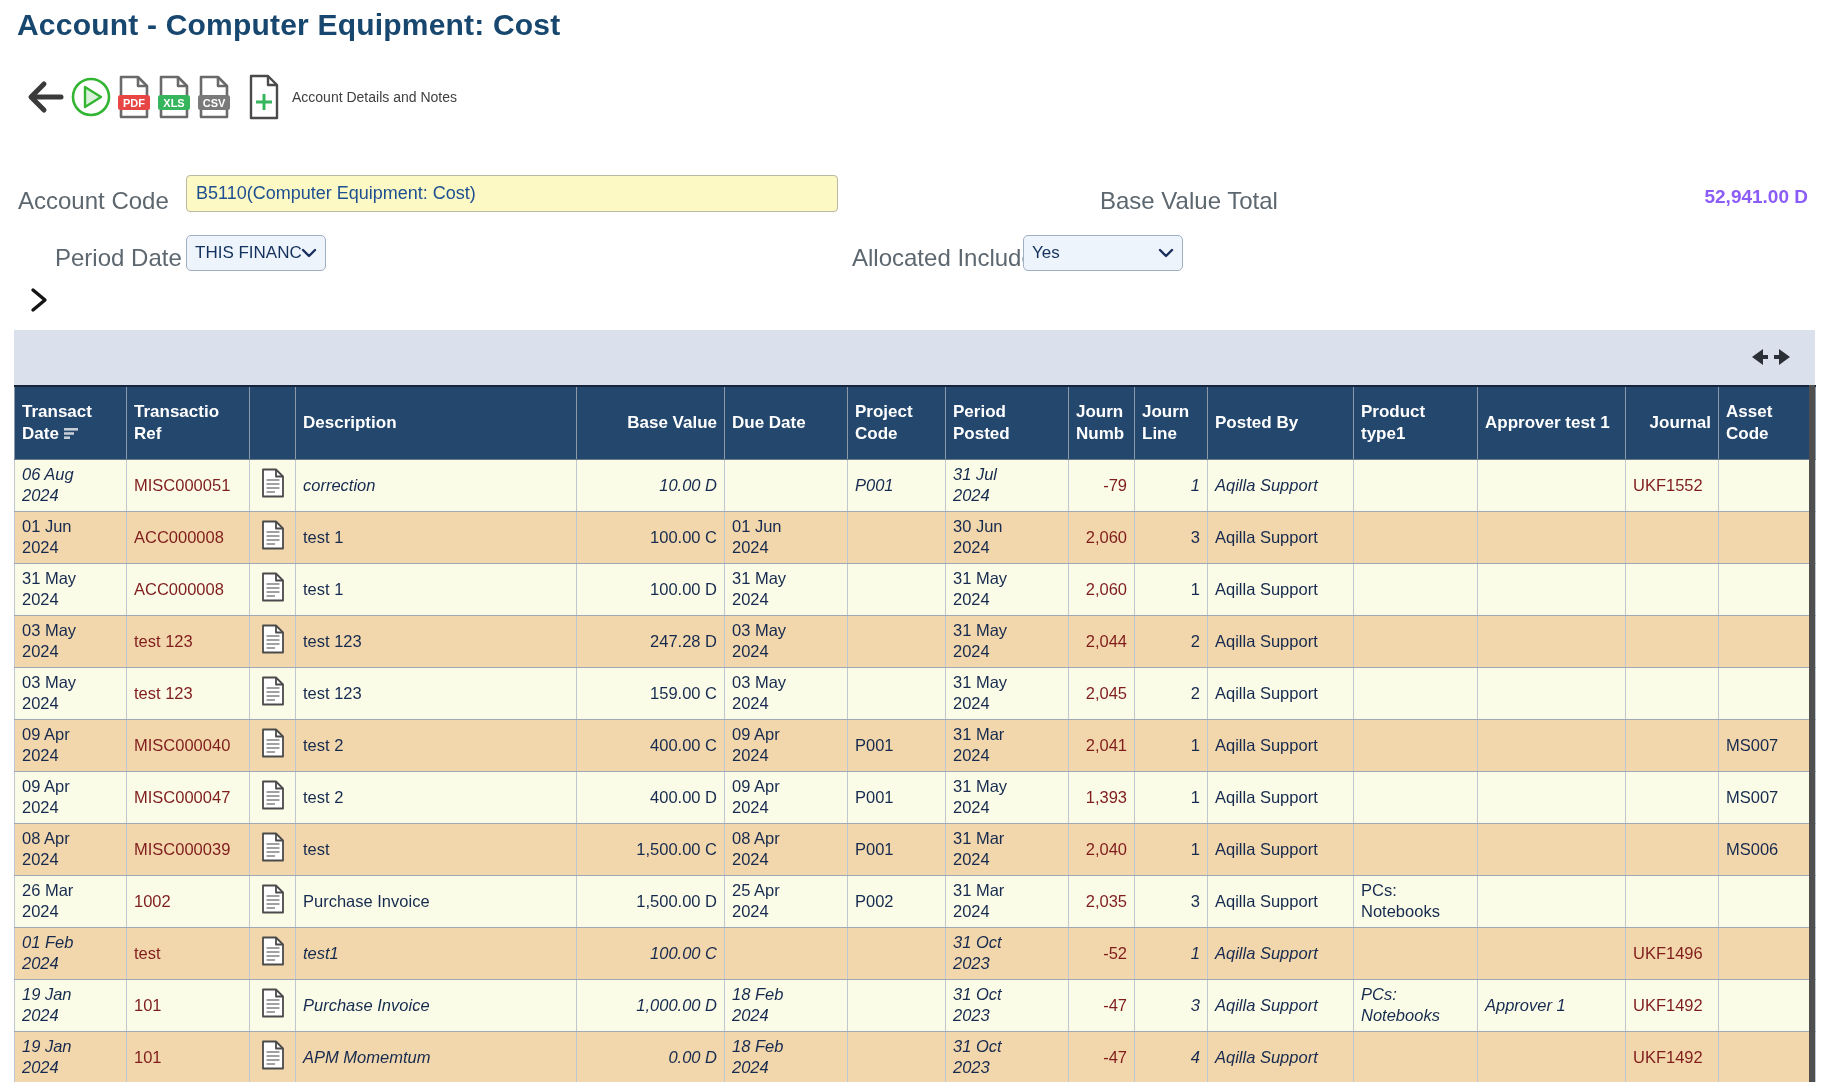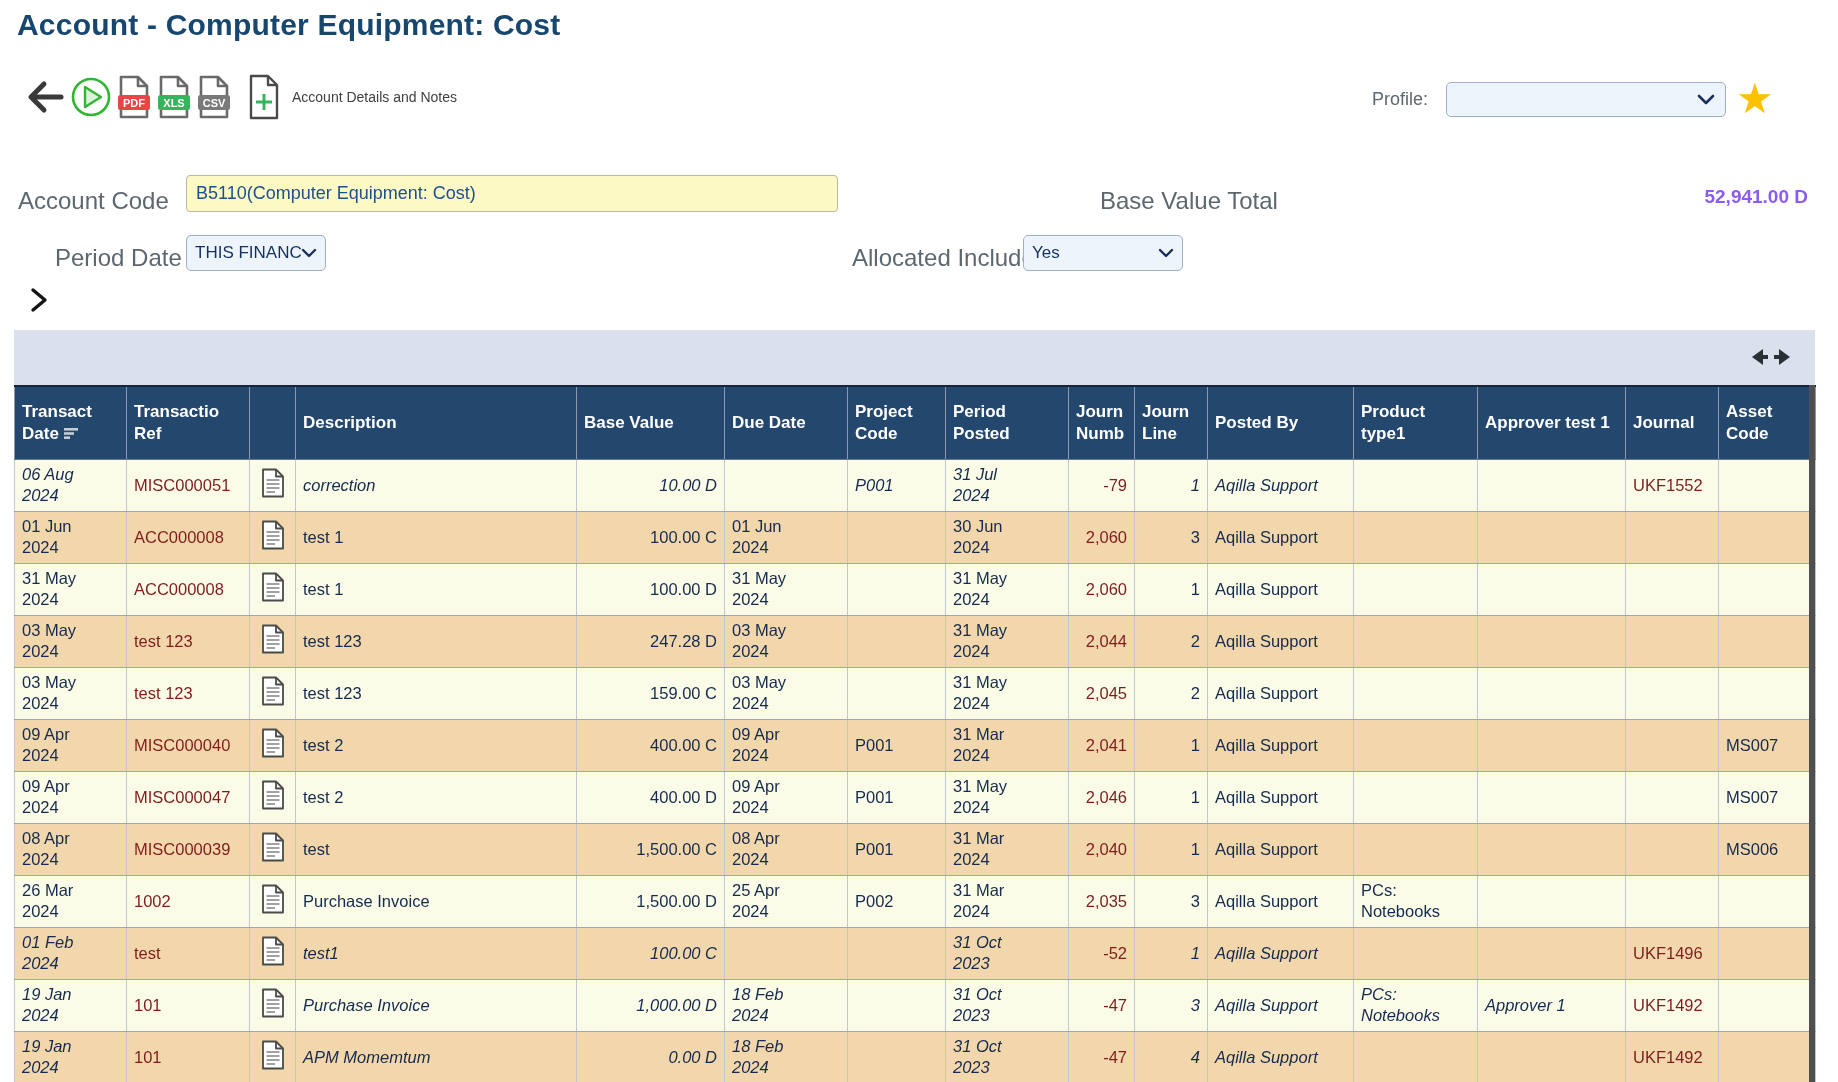--- a/index.html
+++ b/index.html
@@ -39,21 +39,21 @@
 
   
   .table-wrap { position:absolute; left:14px; top:330px; width:1801px; height:752px; }
   .band { height:55px; background:#dbe1ec; position:relative; }
   .band .resize-icon { position:absolute; right:24px; top:13px; cursor:pointer; }
   table { border-collapse:collapse; table-layout:fixed; width:1801px; }
   thead th { background:#24476d; color:#ffffff; font-size:17px; font-weight:bold;
     text-align:left; vertical-align:middle; padding:6px 7px; height:73px;
     border:1px solid #8d99a8; border-top:2px solid #15263c; border-bottom:1px solid #6b7988;
     overflow:hidden; cursor:pointer; }
-  thead th.al-r { text-align:left; }
+  thead th.al-r { text-align:right; }
   thead th .hwrap { overflow:hidden; line-height:1.3; white-space:normal; }
   tbody td { height:52px; font-size:16.5px; color:#152a4e; vertical-align:middle;
     padding:3px 7px; border-left:1px solid #c0c7d0; border-right:1px solid #c0c7d0;
     border-top:1px solid #9fa8b4; border-bottom:1px solid #9fa8b4; overflow:hidden; }
   tr.row-ivory td { background:#fbfce8; }
   tr.row-tan td { background:#f3d7ac; }
   td.al-r { text-align:right; }
   td.al-c { text-align:center; }
   .narrow { max-width:80px; line-height:1.25; }
   tr.row-italic .txt { font-style:italic; }
@@ -112,30 +112,20 @@
       <svg width="36" height="48" viewBox="0 0 36 48">
         <path d="M5 3 h17 l9 9 v33 h-26 z" fill="#ffffff" stroke="#4a4a4a" stroke-width="2.4" stroke-linejoin="round"></path>
         <path d="M22 3 v9 h9" fill="none" stroke="#4a4a4a" stroke-width="2.4" stroke-linejoin="round"></path>
         <line x1="18" y1="21" x2="18" y2="37" stroke="#35b55c" stroke-width="3"></line>
         <line x1="10" y1="29" x2="26" y2="29" stroke="#35b55c" stroke-width="3"></line>
       </svg>
     </span>
     <span class="details-label">Account Details and Notes</span>
   </div>
 
-  <div class="profile-group">
-    <span class="profile-label">Profile:</span>
-    <div class="profile-select">
-      <span class="sel-txt" style="flex:1;"></span>
-      <svg width="18" height="11" viewBox="0 0 18 11">
-        <polyline points="2,2 9,9 16,2" fill="none" stroke="#1b2f5e" stroke-width="2.6" stroke-linecap="round" stroke-linejoin="round"></polyline>
-      </svg>
-    </div>
-    <span class="star">★</span>
-  </div>
 
   <div class="flabel" style="left:18px; top:187px;">Account Code</div>
   <input class="acct-input" value="B5110(Computer Equipment: Cost)" style="">
 
   <div class="flabel" style="left:1100px; top:187px;">Base Value Total</div>
   <div class="bvt-value">52,941.00 D</div>
 
   <div class="flabel" style="left:18px; top:244px;margin-left:37px;">Period Date</div>
   <div class="sel" style="left:186px; top:235px; width:140px; height:36px;">
     <span class="sel-txt">THIS FINANCIA</span>
@@ -577,21 +567,21 @@
             <td>
               <div class="cellwrap txt narrow">09 Apr 2024</div>
             </td>
             <td>
               <div class="cellwrap txt">P001</div>
             </td>
             <td>
               <div class="cellwrap txt narrow">31 May 2024</div>
             </td>
             <td class="al-r">
-              <div class="cellwrap lnk">2,046</div>
+              <div class="cellwrap lnk">1,393</div>
             </td>
             <td class="al-r">
               <div class="cellwrap txt">1</div>
             </td>
             <td>
               <div class="cellwrap txt">Aqilla Support</div>
             </td>
             <td>
               <div class="cellwrap txt"></div>
             </td>

